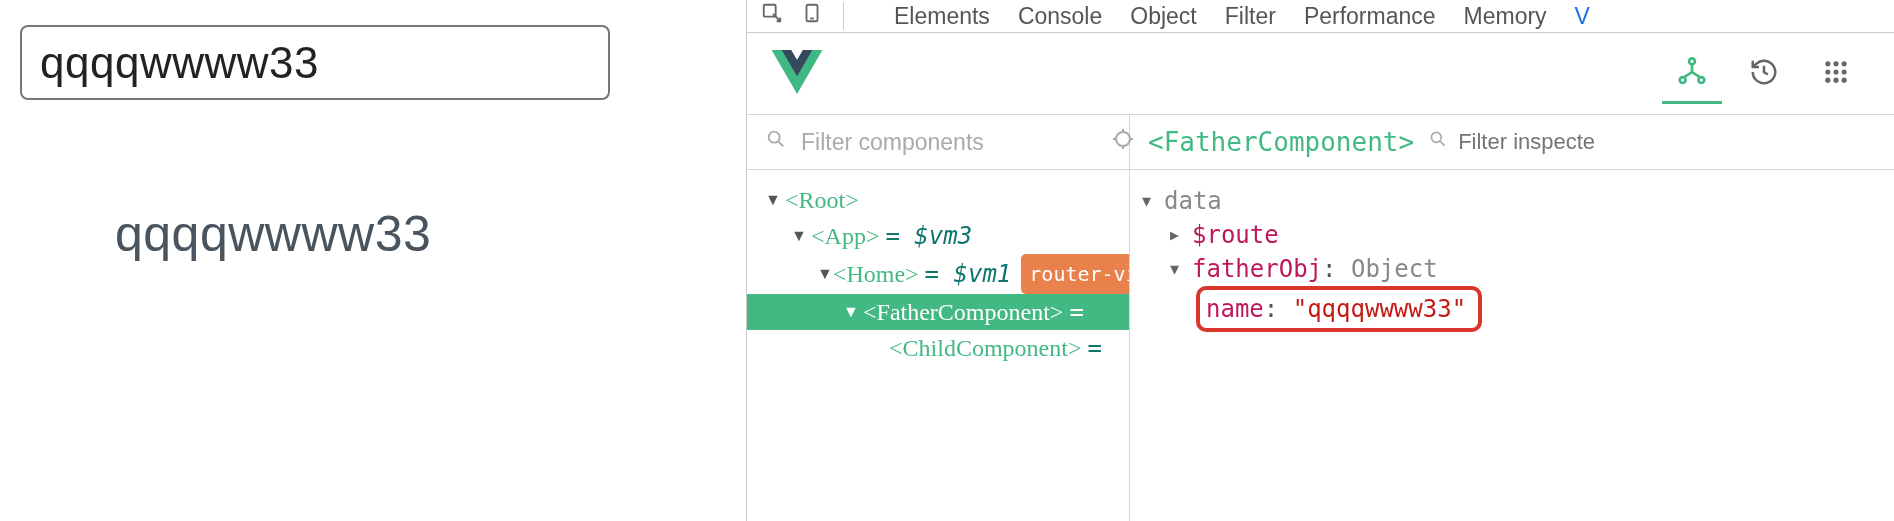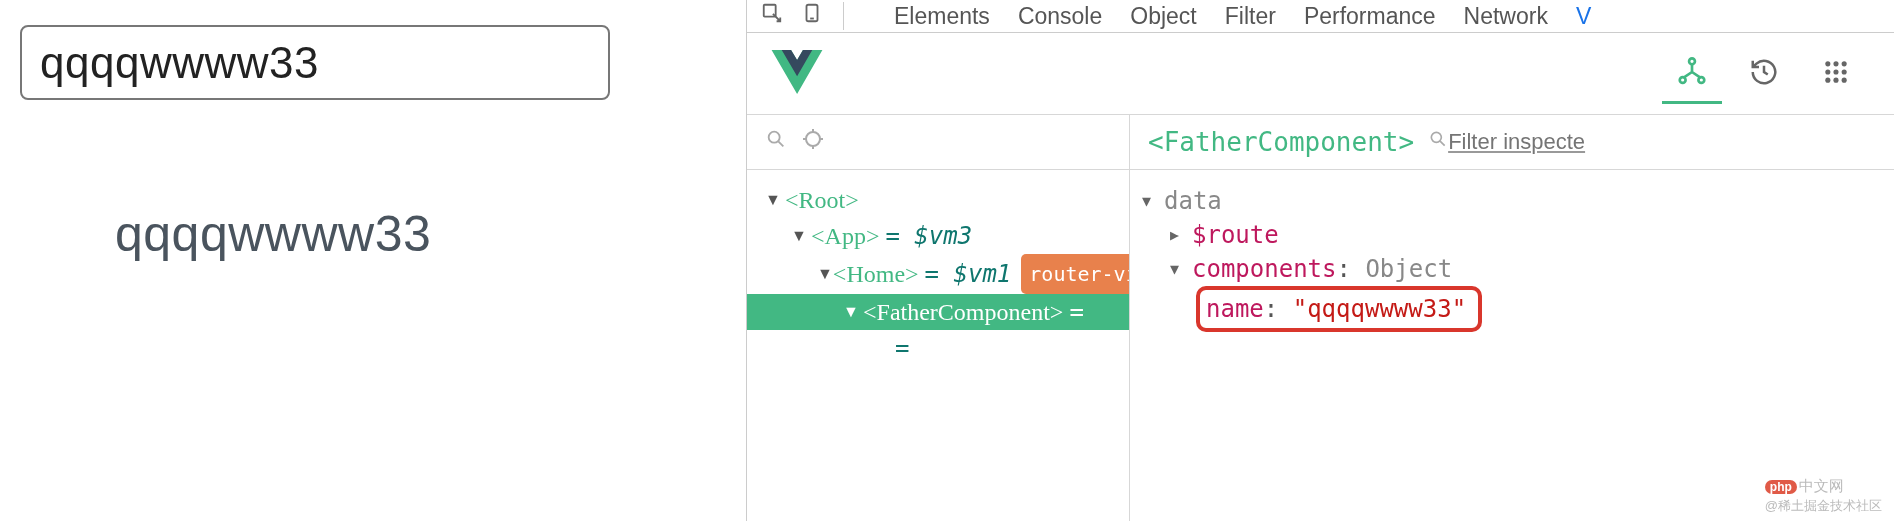--- a/index.html
+++ b/index.html
@@ -194,24 +194,24 @@
       padding: 0 18px;
       font-size: 26px;
       color: #42b883;
       font-family: Menlo, monospace;
       gap: 14px;
     }
     .detail-filter {
       flex: 1;
       display: flex;
       align-items: center;
+      gap: 10px;
       color: #999;
       font-size: 22px;
       font-family: -apple-system, sans-serif;
-      text-decoration: underline;
     }
     .detail-filter input {
       border: none;
       outline: none;
       font-size: 22px;
       flex: 1;
     }
 
     .detail-body {
       padding: 14px 12px 0 12px;
@@ -278,21 +278,21 @@
         </svg>
       </span>
     </div>
     <div class="sep"></div>
     <div class="dt-tab-spacer"></div>
     <div class="dt-tab">Elements</div>
     <div class="dt-tab">Console</div>
     <div class="dt-tab">Object</div>
     <div class="dt-tab">Filter</div>
     <div class="dt-tab">Performance</div>
-    <div class="dt-tab">Network</div>
+    <div class="dt-tab">Memory</div>
     <div class="dt-tab" style="color:#1a73e8;">V</div>
   </div>
 
   <div class="vue-bar">
     <span class="vue-logo">
       <svg width="52" height="44" viewBox="0 0 261 226">
         <path d="M161 0 L131 52 L100 0 L0 0 L131 226 L261 0 Z" fill="#41b883"></path>
         <path d="M161 0 L131 52 L100 0 L52 0 L131 135 L209 0 Z" fill="#35495e"></path>
       </svg>
     </span>
@@ -330,20 +330,21 @@
   <div class="vue-split">
 
     <div class="tree-pane">
       <div class="filter-row">
         <span>
           <svg width="22" height="22" viewBox="0 0 24 24" fill="none" stroke="#aaa" stroke-width="2">
             <circle cx="10" cy="10" r="6"></circle>
               <line x1="20" y1="20" x2="14.5" y2="14.5"></line>
           </svg>
         </span>
+        <input type="text" placeholder="Filter components" style="">
         <span class="crosshair-icon">
           <svg width="24" height="24" viewBox="0 0 24 24" fill="none" stroke="#aaa" stroke-width="2">
             <circle cx="12" cy="12" r="7"></circle>
             <line x1="12" y1="2" x2="12" y2="6"></line>
               <line x1="12" y1="18" x2="12" y2="22"></line>
             <line x1="2" y1="12" x2="6" y2="12"></line>
               <line x1="18" y1="12" x2="22" y2="12"></line>
           </svg>
         </span>
       </div>
@@ -364,20 +365,21 @@
           <span class="comp-gray">=&nbsp;<span>$vm1</span></span>
           <span class="router-badge">router-vie</span>
         </div>
         <div class="tree-row indent-4 row-selected">
           <span class="caret caret-white">▼</span>
           <span class="angle comp-name">&lt;<span>FatherComponent</span>&gt;</span>
           <span class="comp-gray">=&nbsp;</span>
         </div>
         <div class="tree-row indent-5">
           <span class="caret"></span>
+          <span class="angle comp-name">&lt;<span>ChildComponent</span>&gt;</span>
           <span class="comp-gray">=&nbsp;<span></span></span>
         </div>
       </div>
     </div>
 
     <div class="detail-pane">
       <div class="detail-header">
         <span>&lt;<span>FatherComponent</span>&gt;</span>
         <div class="detail-filter">
           <span>
@@ -394,32 +396,28 @@
         <div class="d-row">
           <span class="d-caret">▼</span>
           <span class="d-section">data</span>
         </div>
         <div class="d-row d-ind-1">
           <span class="d-caret">▶</span>
           <span class="d-key">$route</span>
         </div>
         <div class="d-row d-ind-1">
           <span class="d-caret">▼</span>
-          <span><span class="d-key">components</span><span style="color:#555">:</span>
+          <span><span class="d-key">fatherObj</span><span style="color:#555">:</span>
           <span class="d-type">Object</span></span>
         </div>
         <div class="d-row d-ind-2">
           <span class="highlight-box">
             <span><span class="d-key">name</span><span style="color:#555">:</span>
             <span class="d-str">"qqqqwwww33"</span></span>
           </span>
         </div>
       </div>
     </div>
 
   </div>
 
-  <div class="watermark">
-    <span class="php-badge">php</span><span>中文网</span><br>
-    <span style="font-size:13px;">@稀土掘金技术社区</span>
-  </div>
 
 </div>
 
 </body></html>

